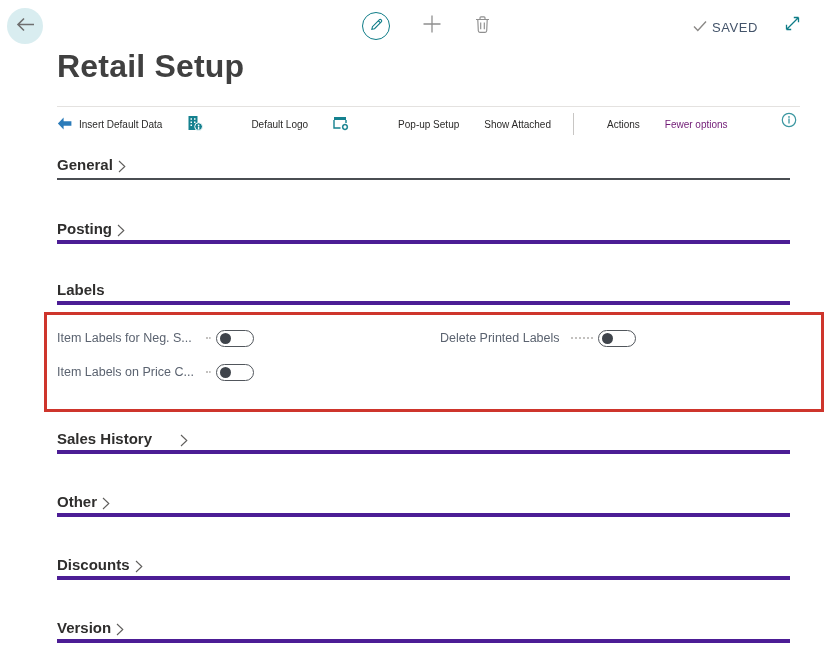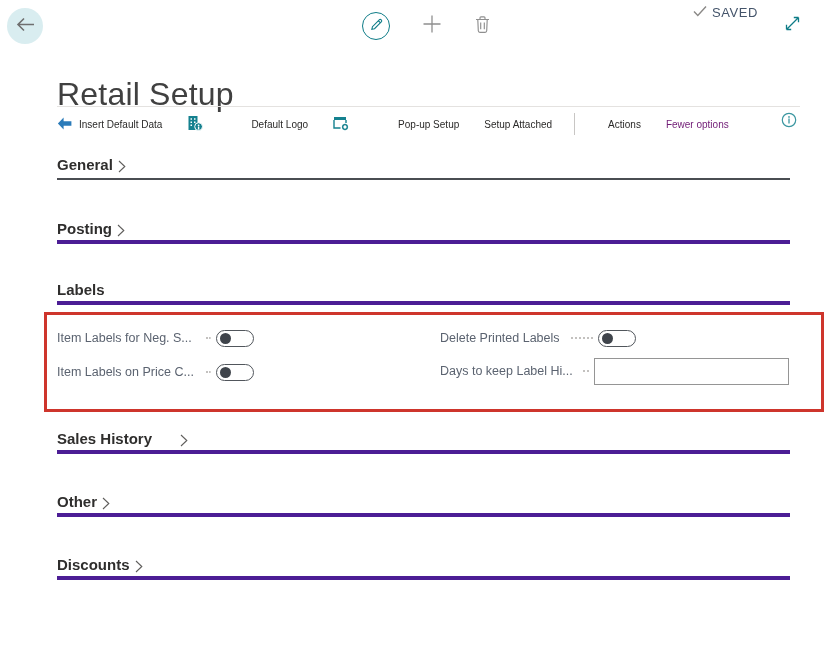--- a/index.html
+++ b/index.html
@@ -7,27 +7,27 @@
   .screen { position:relative; width:830px; height:666px; background:#fff; overflow:hidden; }
 
   
   .back-btn { position:absolute; left:7px; top:8px; width:36px; height:36px; border-radius:50%;
     background:#d9edf0; display:flex; align-items:center; justify-content:center; cursor:pointer; }
   .edit-btn { position:absolute; left:362px; top:12px; width:28px; height:28px; border-radius:50%;
     border:1.5px solid #0e7c87; display:flex; align-items:center; justify-content:center; cursor:pointer; background:#fff; }
   .icon-btn { position:absolute; display:flex; align-items:center; justify-content:center; cursor:pointer; }
   .add-btn { left:422px; top:16px; width:20px; height:20px; }
   .del-btn { left:473px; top:16px; width:18px; height:20px; }
-  .saved { position:absolute; left:693px; top:3px; display:flex; align-items:center; gap:5px; }
+  .saved { position:absolute; left:693px; top:18px; display:flex; align-items:center; gap:5px; }
   .saved-text { font-size:13px; color:#44546a; letter-spacing:0.6px; font-weight:500; }
   .expand-btn { left:784px; top:17px; width:17px; height:17px; }
 
   
-  .page-title { position:absolute; left:57px; top:48px; font-size:32px; font-weight:400;
-    color:#404040; letter-spacing:0.2px;margin-top:28px; }
+  .page-title { position:absolute; left:57px; top:48px; font-size:32px; font-weight:700;
+    color:#404040; letter-spacing:0.2px; }
 
   
   .toolbar-divider-line { position:absolute; left:57px; top:106px; width:743px; border-top:1px solid #e4e2e0; }
   .toolbar { position:absolute; left:57px; top:111px; height:26px; display:flex; align-items:center; }
   .tb-item { display:flex; align-items:center; gap:7px; font-size:10px; color:#2b2a29; cursor:pointer; white-space:nowrap;justify-content:center; }
   .tb-item + .tb-item { margin-left:25px;gap:48px; }
   .tb-sep { width:1px; height:22px; background:#c8c6c4; margin-left:22px; }
   .tb-item.after-sep { margin-left:33px; }
   .tb-muted { color:#701a75; }
   .info-btn { position:absolute; left:781px; top:112px; width:16px; height:16px; cursor:pointer; }
@@ -135,21 +135,21 @@
         <svg width="17" height="15" viewBox="0 0 17 15">
           <path d="M1 1 H13 V4 H1 Z" fill="#15818f"></path>
           <path d="M1 4 V12 H7.5 M13 4 V7" stroke="#15818f" stroke-width="1.4" fill="none"></path>
           <circle cx="12" cy="11" r="2.3" fill="none" stroke="#15818f" stroke-width="1.3"></circle>
           <path d="M12 7.8 V9 M12 13 V14.2 M8.9 11 H10.1 M13.9 11 H15.1 M9.8 8.8 L10.7 9.7 M13.3 12.3 L14.2 13.2 M14.2 8.8 L13.3 9.7 M10.7 12.3 L9.8 13.2" stroke="#15818f" stroke-width="1.1"></path>
         </svg>
       </span>
       <span>Pop-up Setup</span>
     </div>
     <div class="tb-item">
-      <span>Setup Attached</span>
+      <span>Show Attached</span>
     </div>
     <div class="tb-sep"></div>
     <div class="tb-item after-sep">
       <span>Actions</span>
     </div>
     <div class="tb-item">
       <span class="tb-muted">Fewer options</span>
     </div>
   </div>
   <div class="info-btn">
@@ -201,25 +201,20 @@
   </div>
 
   <div class="field-row" style="left:440px; top:327px; width:340px;">
     <span class="field-label" style="width:128px;">Delete Printed Labels</span>
     <span class="leader" style="width:22px;"></span>
     <span class="toggle">
         <span class="knob"></span>
       </span>
   </div>
 
-  <div class="field-row" style="left:440px; top:357px; width:350px; height:28px;">
-    <span class="field-label" style="width:140px;">Days to keep Label Hi...</span>
-    <span class="leader" style="width:6px;"></span>
-    <input class="text-input" type="text" value="" style="">
-  </div>
 
   <div class="highlight-box"></div>
 
   <div class="section" style="top:430px;gap:28px;">
     <span class="section-label">Sales History</span>
     <span class="chev">
       <svg width="8" height="13" viewBox="0 0 8 13">
           <path d="M1 1 L6.8 6.5 L1 12" stroke="#5f5e5c" stroke-width="1.1" fill="none"></path>
         </svg>
     </span>
@@ -236,14 +231,22 @@
 
   <div class="section" style="top:556px;">
     <span class="section-label">Discounts</span>
     <span class="chev">
       <svg width="8" height="13" viewBox="0 0 8 13">
           <path d="M1 1 L6.8 6.5 L1 12" stroke="#5f5e5c" stroke-width="1.1" fill="none"></path>
         </svg>
     </span>
   </div>
 
+  <div class="section" style="top:619px;">
+    <span class="section-label">Version</span>
+    <span class="chev">
+      <svg width="8" height="13" viewBox="0 0 8 13">
+          <path d="M1 1 L6.8 6.5 L1 12" stroke="#5f5e5c" stroke-width="1.1" fill="none"></path>
+        </svg>
+    </span>
+  </div>
 
 </div>
 
 </body></html>

